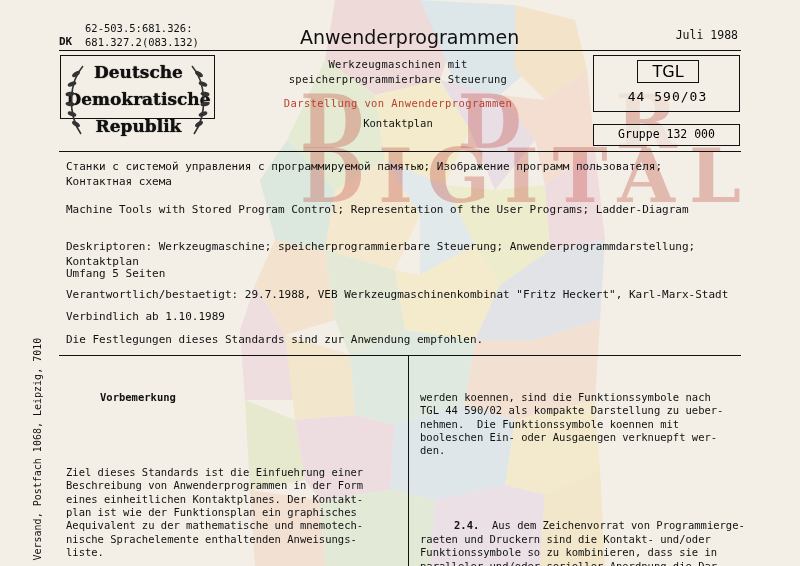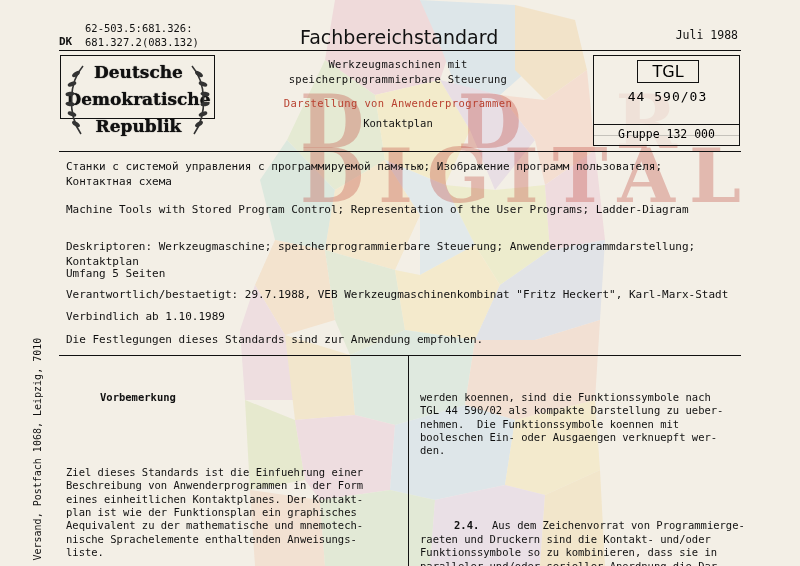--- a/index.html
+++ b/index.html
@@ -112,21 +112,21 @@
   }
   #hdr-center .red {
     color: #b8402f;
     letter-spacing: 0.4px;
   }
   #hdr-center .sub1 { letter-spacing: 0.3px; }
   
   #tgl-box {
     position: absolute;
     left: 593px; top: 55px;
-    width: 147px; height: 81px;
+    width: 147px; height: 57px;
     box-sizing: border-box;
     border: 1.5px solid #111;
     background: rgba(243,239,230,0.75);
   }
   #tgl-inner {
     position: absolute;
     left: 43px; top: 4px;
     width: 62px; height: 23px;
     box-sizing: border-box;
     border: 1.5px solid #111;
@@ -248,21 +248,21 @@
       <path d="M330 495 L385 470 L390 566 L325 566 Z" fill="#f1d9a0"></path>
     </g>
   </svg>
 
   <div id="digital-watermark"><span>D  D  R</span>
 <span>DIGITAL</span></div>
 
   <div id="dk-label">DK</div>
   <div id="dk-numbers">62-503.5:681.326:
 681.327.2(083.132)</div>
-  <div id="main-title">Fachbereichstandard</div>
+  <div id="main-title">Anwenderprogrammen</div>
   <div id="date-right">Juli 1988</div>
 
   <div class="hrule" style="top:50px;"></div>
 
   <div id="emblem-box">
     <div id="emblem-text">
       <div>Deutsche</div>
       <div>Demokratische</div>
       <div>Republik</div>
     </div>

